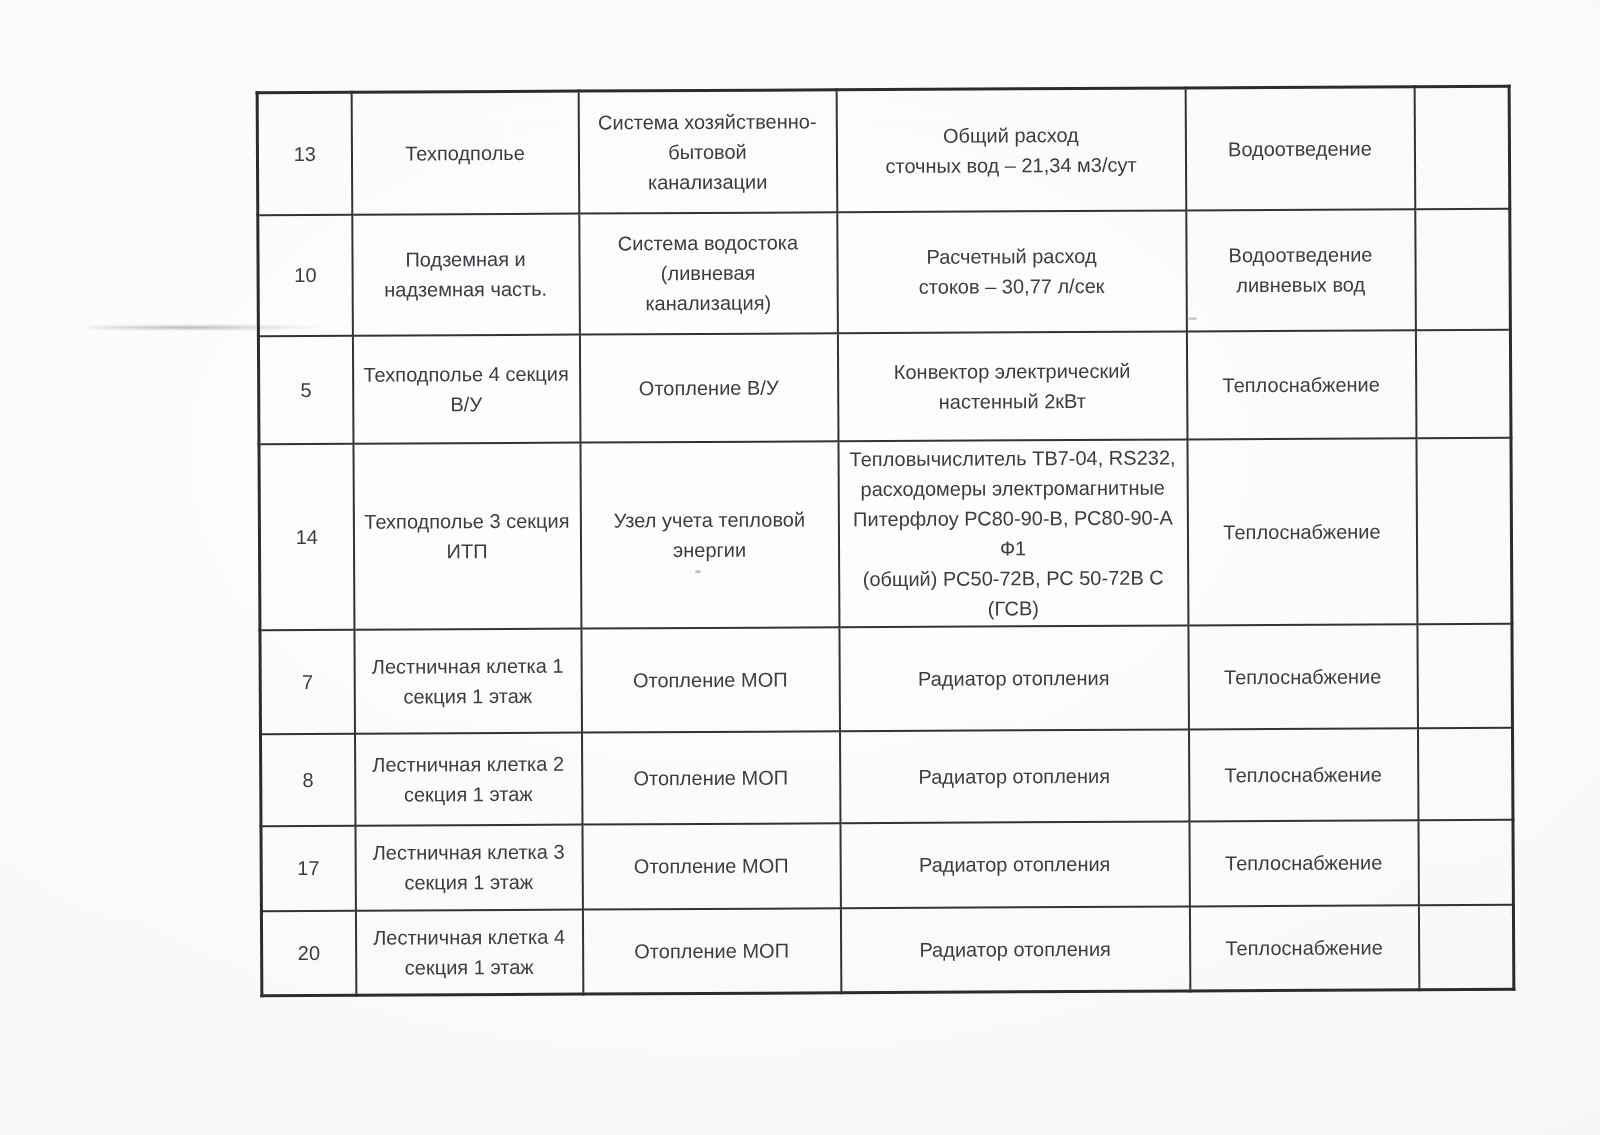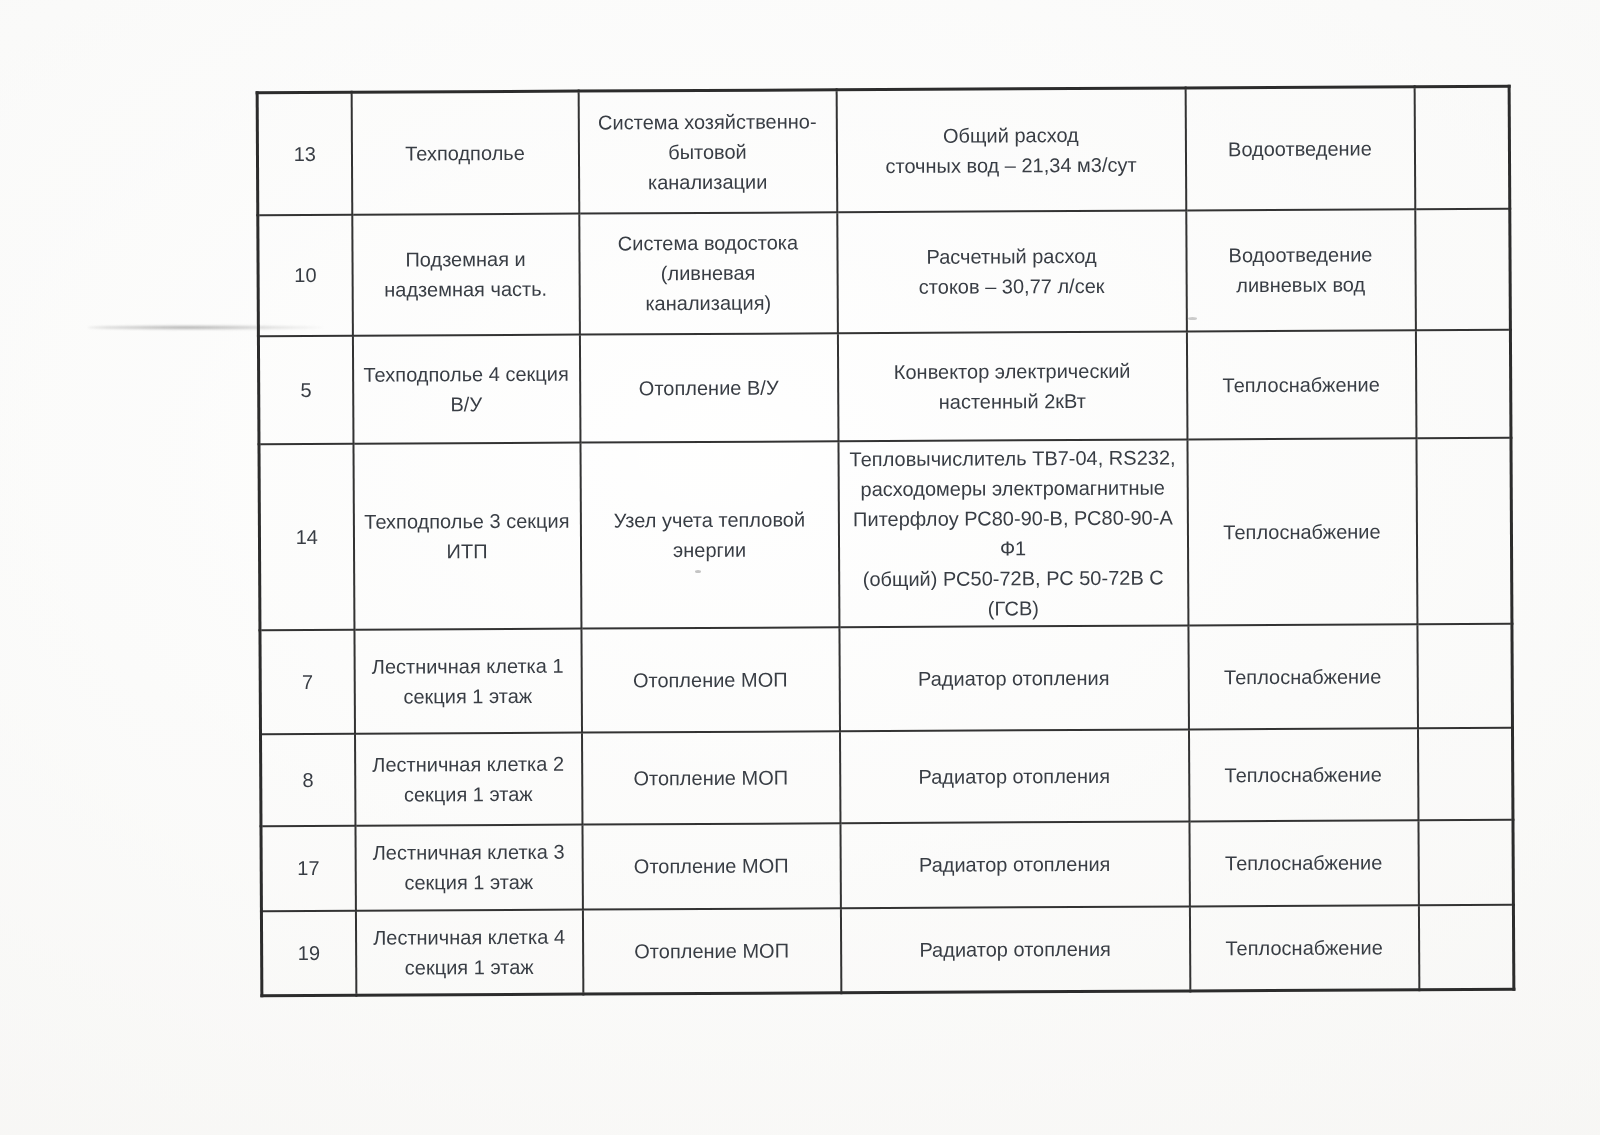--- a/index.html
+++ b/index.html
@@ -170,21 +170,21 @@
       <tr class="h-85">
         <td>17</td>
         <td>Лестничная клетка 3
 секция 1 этаж</td>
         <td>Отопление МОП</td>
         <td>Радиатор отопления</td>
         <td>Теплоснабжение</td>
         <td></td>
       </tr>
       <tr class="h-85">
-        <td>19</td>
+        <td>20</td>
         <td>Лестничная клетка 4
 секция 1 этаж</td>
         <td>Отопление МОП</td>
         <td>Радиатор отопления</td>
         <td>Теплоснабжение</td>
         <td></td>
       </tr>
     </tbody>
   </table>
 </div>

